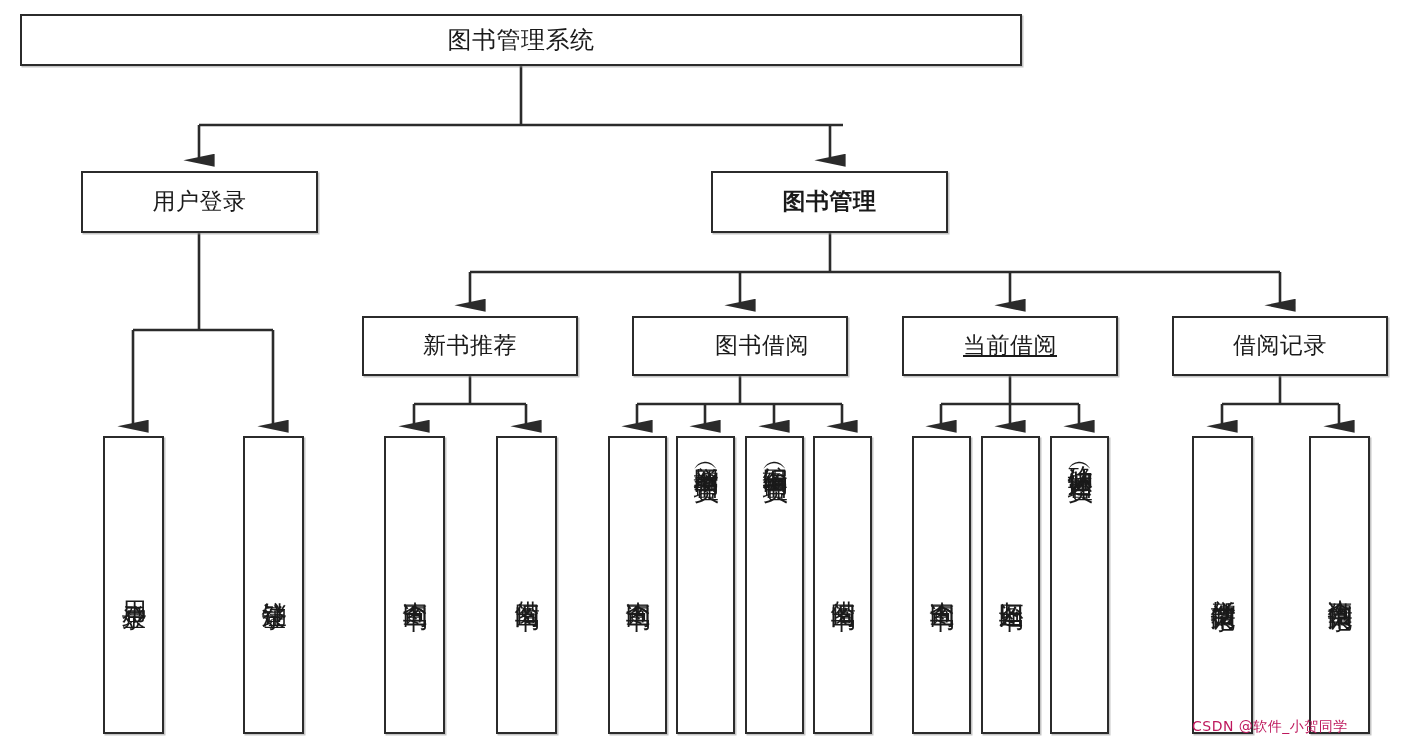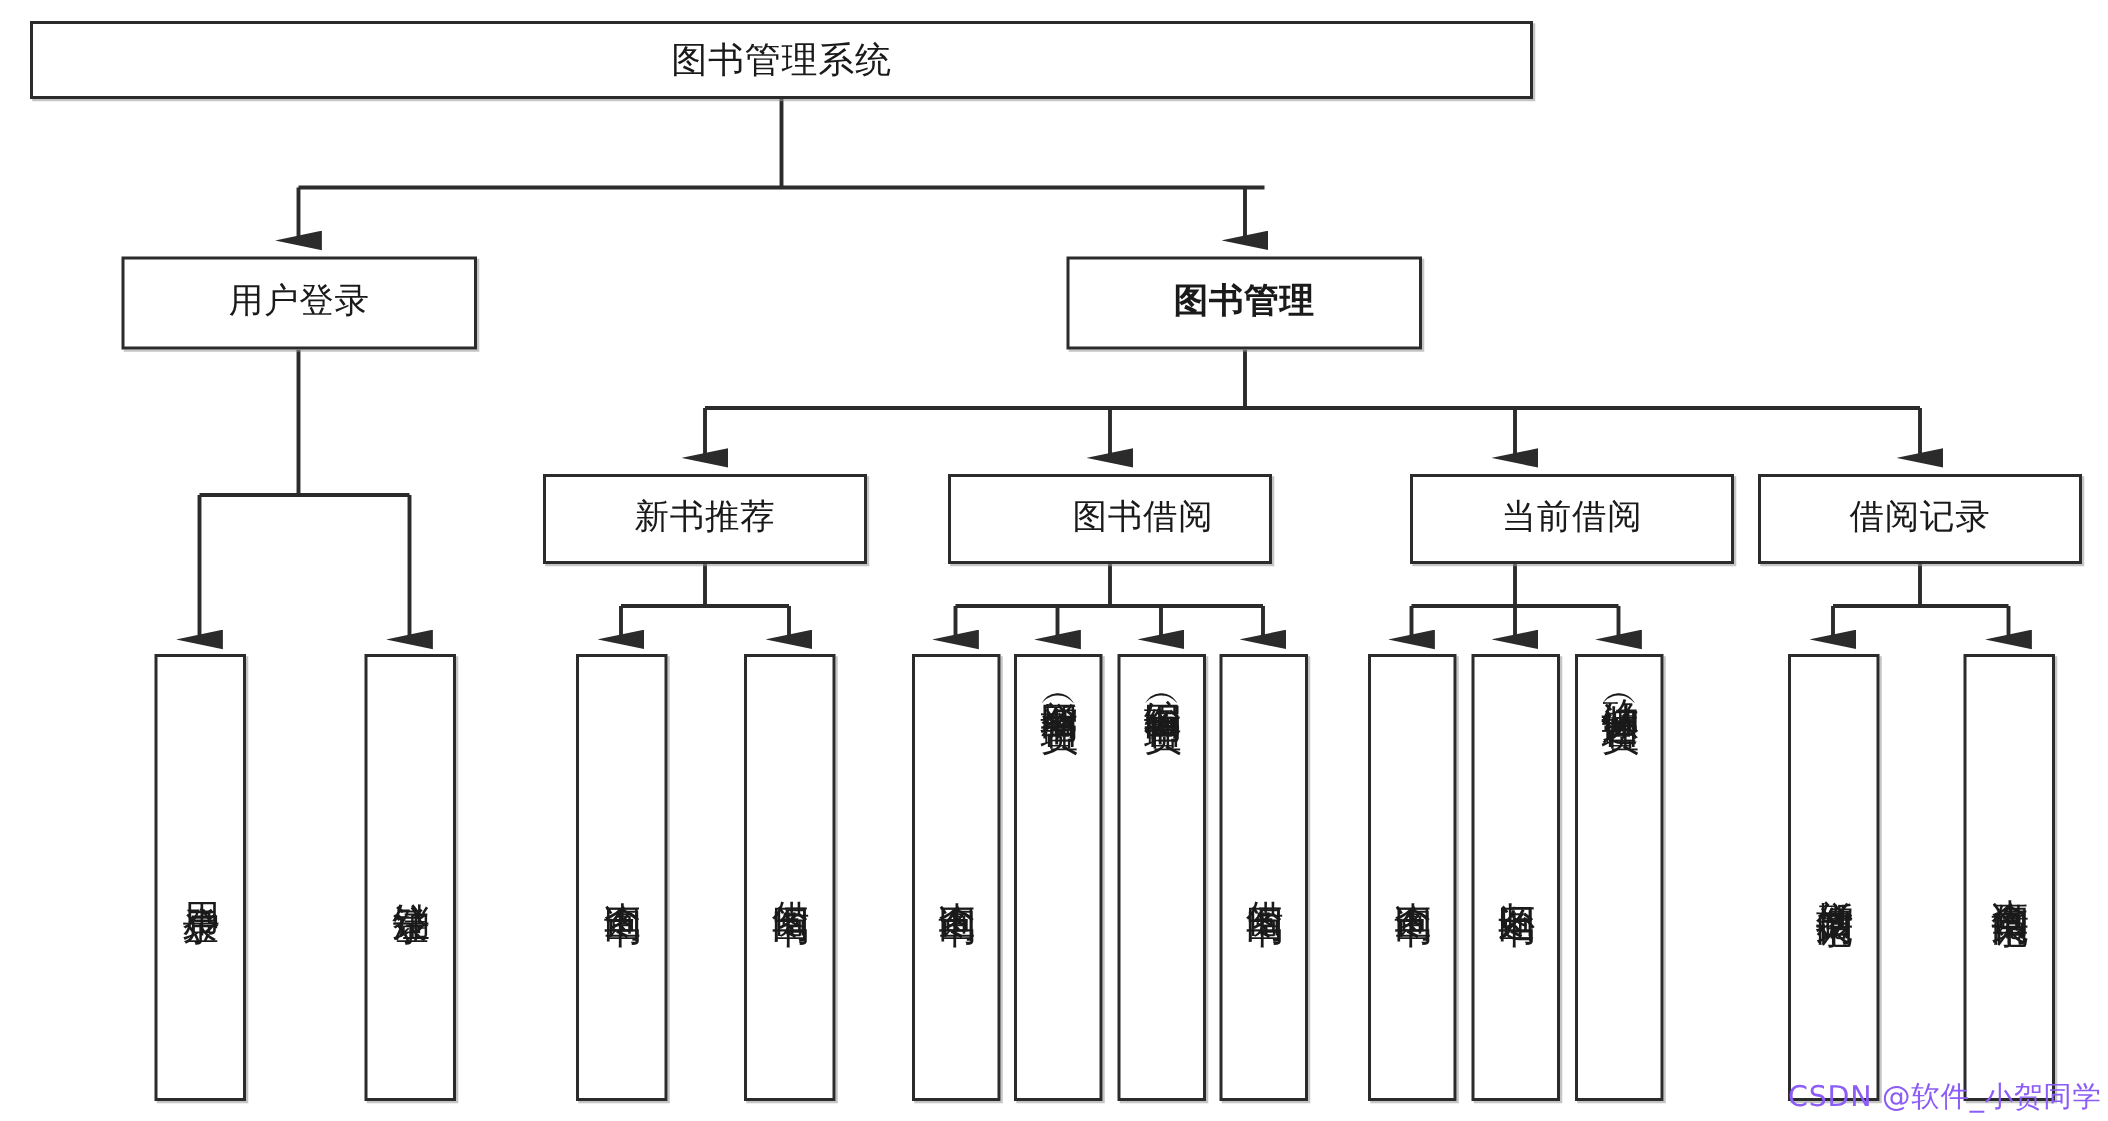--- a/index.html
+++ b/index.html
@@ -65,22 +65,22 @@
     letter-spacing: 2px;
     max-height: 100%;
     white-space: nowrap;
   }
   .node.vert.centered {
     align-items: center;
     padding-top: 0;
   }
   .watermark {
     position: absolute;
-    font-size: 19px;
-    color: #8b5cf6;
+    font-size: 14px;
+    color: #be185d;
     white-space: nowrap;
     letter-spacing: 0.5px;
     font-family: "DejaVu Sans", "Liberation Sans", sans-serif;
   }
 </style>
 </head>
 <body>
 
 <div id="canvas">
 
@@ -147,21 +147,21 @@
   </div>
 
   <div class="node horiz" style="left:362px; top:316px; width:216px; height:60px;">
     <span class="label">新书推荐</span>
   </div>
 
   <div class="node horiz" style="left:632px; top:316px; width:216px; height:60px;padding-left:44px;">
     <span class="label">图书借阅</span>
   </div>
 
-  <div class="node horiz" style="left:940px; top:316px; width:216px; height:60px;">
+  <div class="node horiz" style="left:902px; top:316px; width:216px; height:60px;text-decoration:underline;">
     <span class="label">当前借阅</span>
   </div>
 
   <div class="node horiz" style="left:1172px; top:316px; width:216px; height:60px;align-items:center;">
     <span class="label">借阅记录</span>
   </div>
 
   <div class="node vert centered" style="left:103px; top:436px; width:61px; height:298px;">
     <span class="label">用户登录</span>
   </div>

